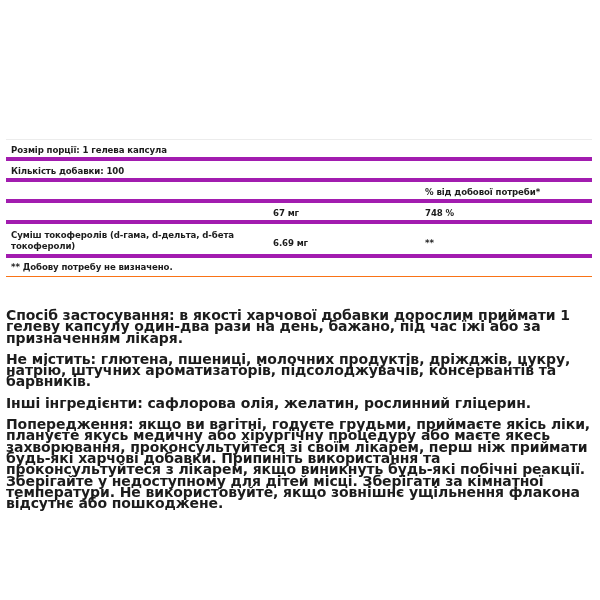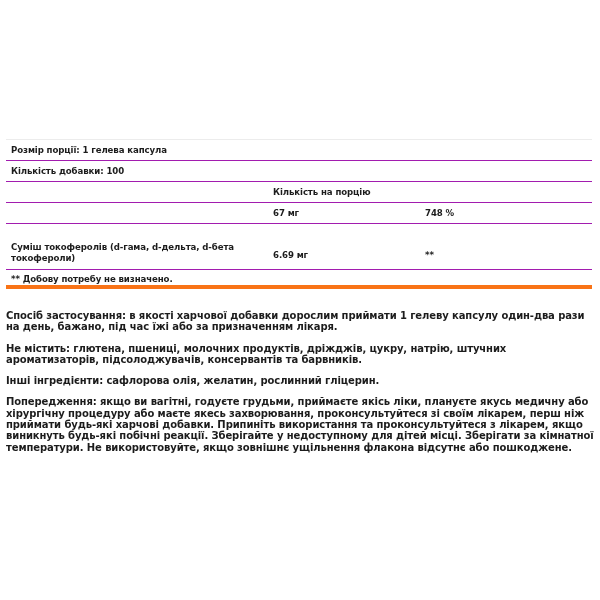--- a/index.html
+++ b/index.html
@@ -8,59 +8,59 @@
     font-family: "DejaVu Sans", "Liberation Sans", sans-serif;
     color: #1c1c1c;
   }
   .page { position: absolute; left: 0; top: 0; width: 600px; height: 600px; }
   .facts {
     position: absolute; left: 6px; top: 139px; width: 586px;
     border-top: 1px solid #ececec;
   }
   .row {
     position: relative;
-    border-bottom: 1px solid #a21caf;
+    border-bottom: 4px solid #a21caf;
     font-size: 8.6px; font-weight: bold; letter-spacing: -0.1px;
     box-sizing: border-box;
   }
   .row .c { position: absolute; top: 0; }
   .row .c1 { left: 5px; width: 260px; line-height: 10.5px; }
   .row .c2 { left: 267px; }
   .row .c3 { left: 419px; }
   .row.single { height: 21px; }
   .row.single .c { line-height: 21px; }
   .row.single .c1 { line-height: 21px; }
-  .row.double { height: 34px; margin-top: 12px; }
+  .row.double { height: 34px; }
   .row.double .c1 { top: 6px; }
   .row.double .c2, .row.double .c3 { line-height: 34px; top: 2px; text-align: center; }
   .row.note { height: 21px; }
   .row.note .c1 { line-height: 21px; width: 560px; }
-  .row.note2 { height: 19px; border-bottom: 4px solid #f97316; }
+  .row.note2 { height: 19px; border-bottom: 1px solid #f97316; }
   .row.note2 .c1 { line-height: 19px; width: 560px; }
   .paras {
     position: absolute; left: 6px; top: 310px; width: 588px;
-    font-size: 10px; font-weight: bold; line-height: 11.3px; letter-spacing: -0.1px;
+    font-size: 14px; font-weight: bold; line-height: 11.3px; letter-spacing: -0.1px;
   }
   .paras p { margin: 0 0 10px 0; }
 </style>
 </head>
 <body>
 
 <div class="page">
 
   <div class="facts">
     <div class="row single">
       <span class="c c1" style="width:560px">Розмір порції: 1 гелева капсула</span>
     </div>
     <div class="row single">
       <span class="c c1" style="width:560px">Кількість добавки: 100</span>
     </div>
     <div class="row single">
       <span class="c c1"></span>
-      <span class="c c2">Кількість на порцію</span>
+      <span class="c c3">% від добової потреби*</span>
     </div>
     <div class="row single">
       <span class="c c2">67 мг</span>
       <span class="c c3">748 %</span>
     </div>
     <div class="row double">
       <span class="c c1">Суміш токоферолів (d-гама, d-дельта, d-бета токофероли)</span>
       <span class="c c2">6.69 мг</span>
       <span class="c c3">**</span>
     </div>

